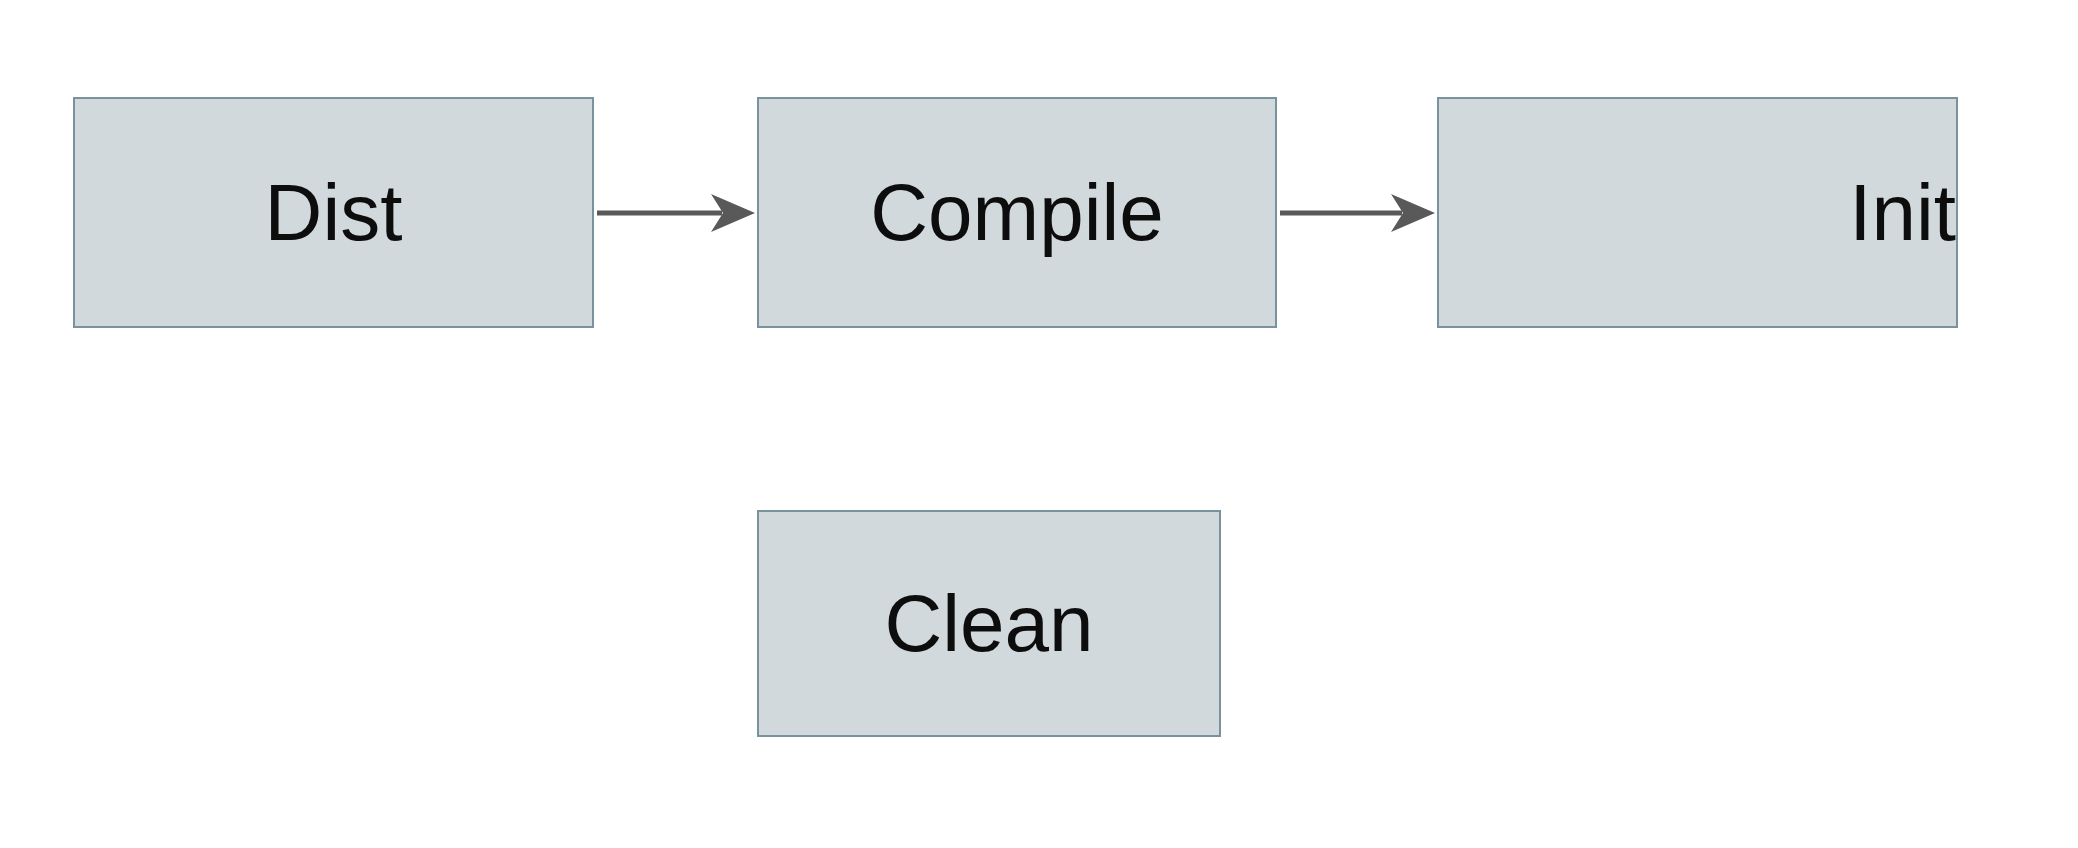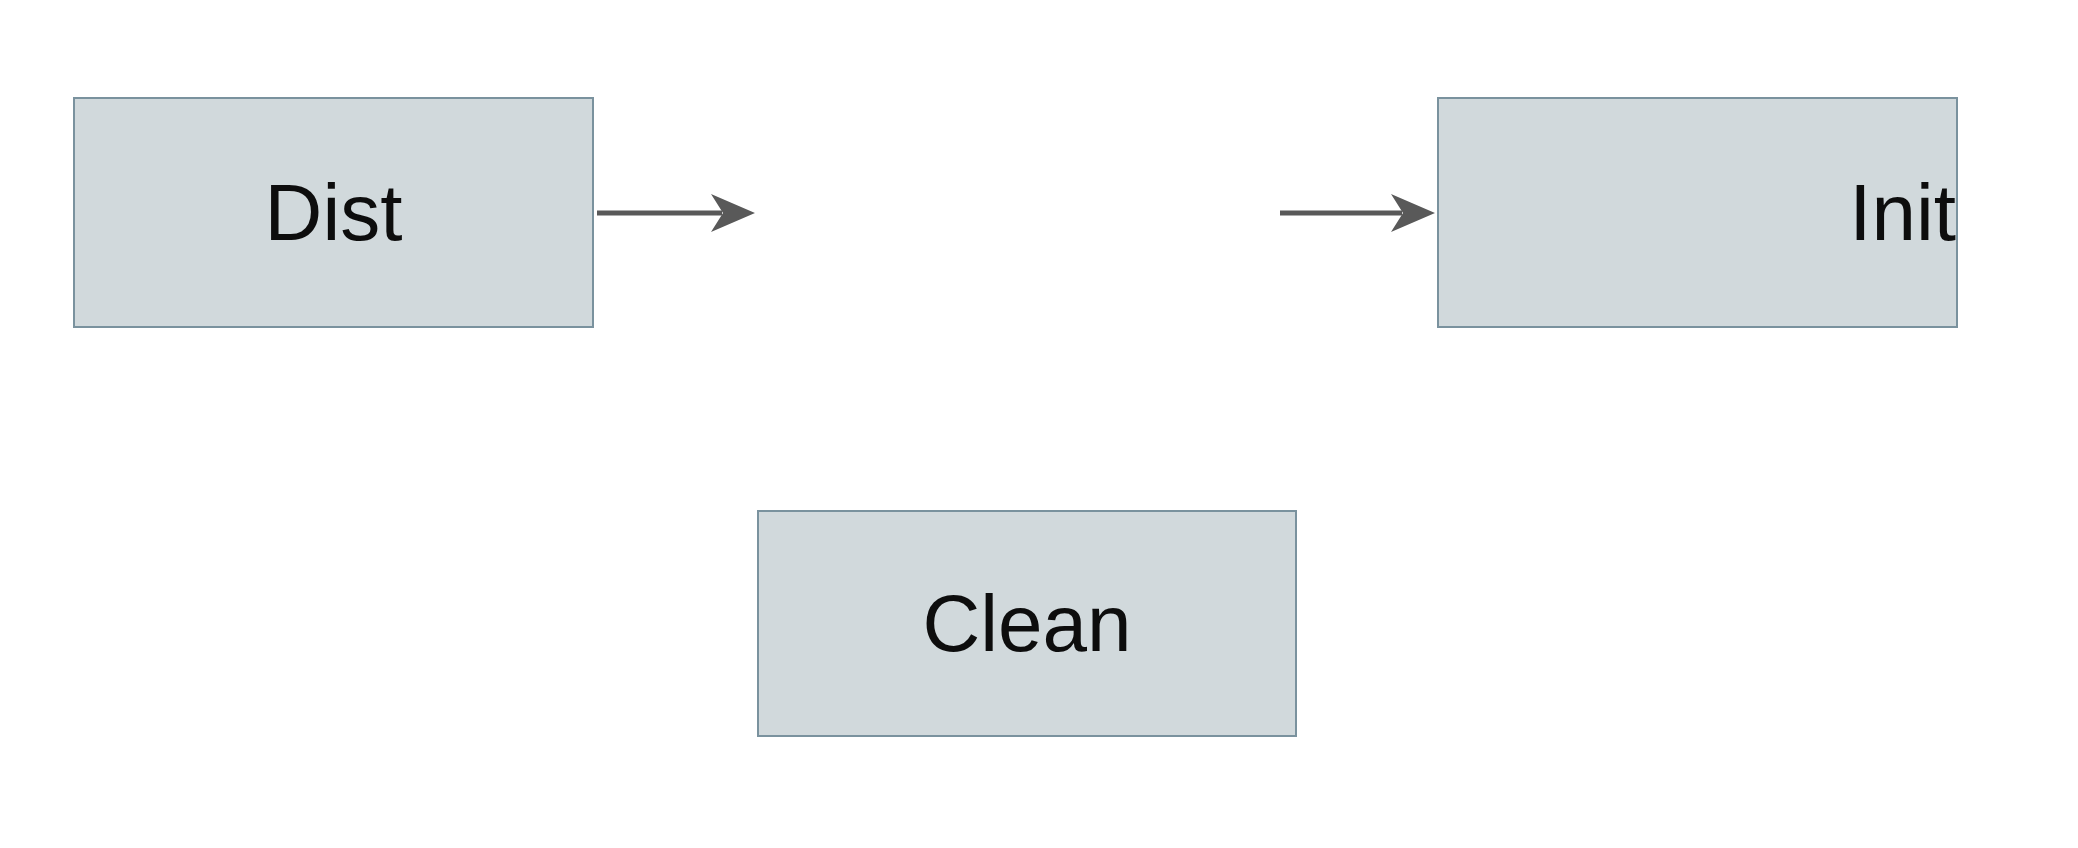--- a/index.html
+++ b/index.html
@@ -35,21 +35,21 @@
     color: var(--text_color);
     font-size: 80px;
     line-height: 1;
     letter-spacing: 0px;
     white-space: nowrap;
   }
   
   .node-dist    { left: 73px;   top: 97px;  width: 521px; height: 231px; }
   .node-compile { left: 757px;  top: 97px;  width: 520px; height: 231px; }
   .node-init    { left: 1437px; top: 97px;  width: 521px; height: 231px; justify-content: flex-end; }
-  .node-clean   { left: 757px;  top: 510px; width: 540px; height: 227px; text-align: right; }
+  .node-clean   { left: 757px;  top: 510px; width: 464px; height: 227px; text-align: right; }
 
   .edges {
     position: absolute;
     left: 0; top: 0;
     width: 2078px;
     height: 848px;
     pointer-events: none;
   }
   .edge-line {
     stroke: var(--arrow_color);
@@ -63,20 +63,23 @@
 </style>
 </head>
 <body>
 
 <div class="stage">
 
   <div class="node node-dist">
     <span class="label">Dist</span>
   </div>
 
+  <div class="node node-compile">
+    <span class="label">Compile</span>
+  </div>
 
   <div class="node node-init">
     <span class="label">Init</span>
   </div>
 
   <div class="node node-clean">
     <span class="label">Clean</span>
   </div>
 
   <svg class="edges" viewBox="0 0 2078 848" xmlns="http://www.w3.org/2000/svg">

